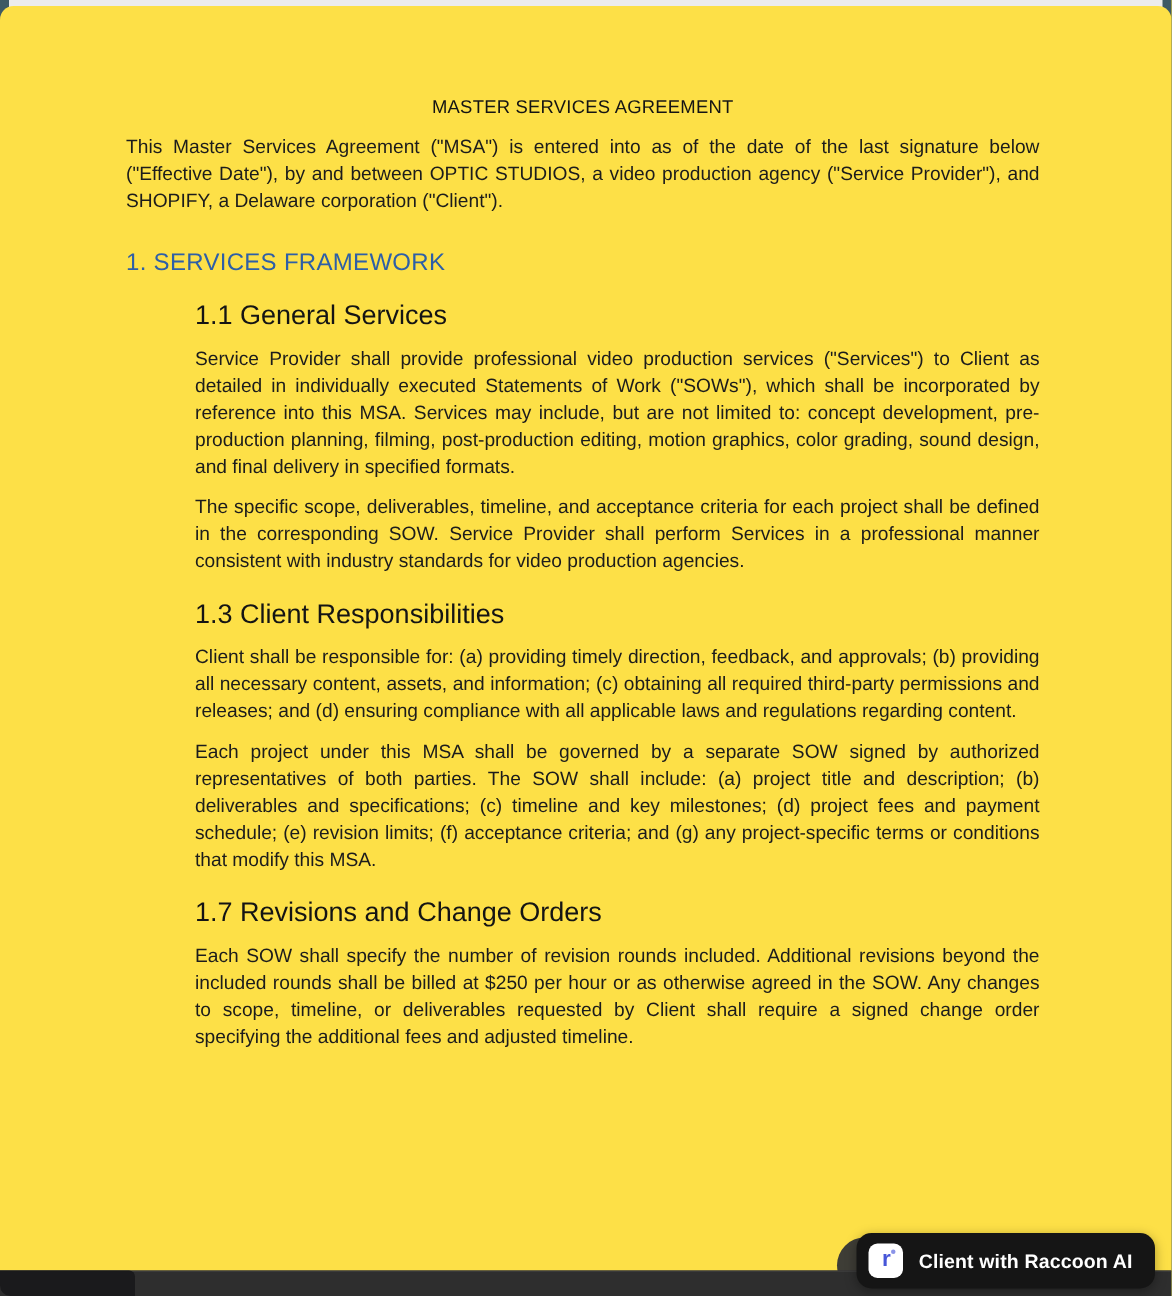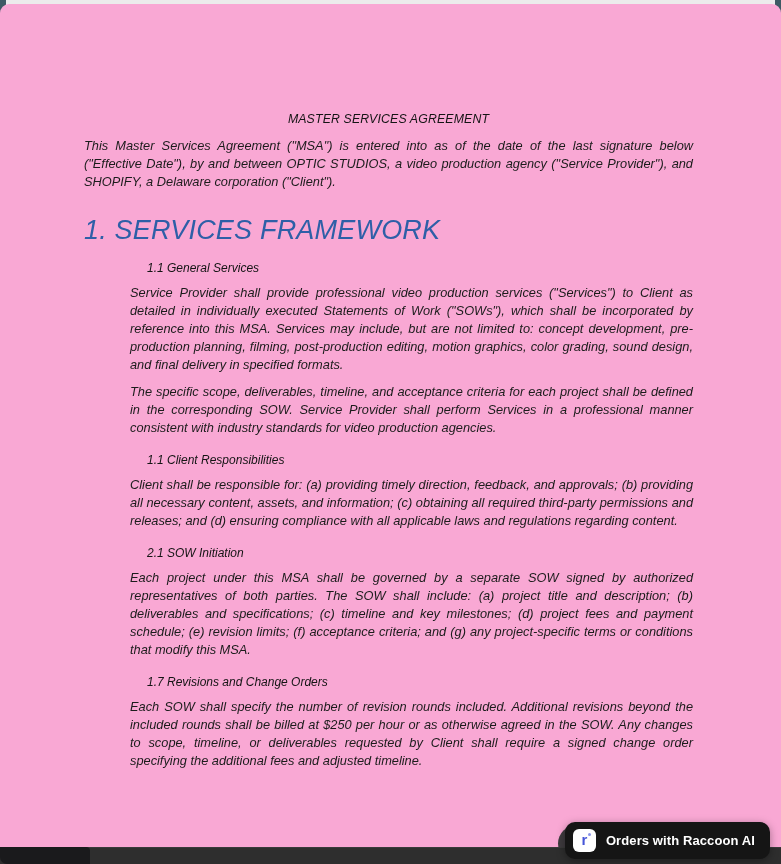--- a/index.html
+++ b/index.html
@@ -13,26 +13,25 @@
 
   
   .top-strip {
     position: absolute; top: 0; left: 6px; right: 6px; height: 5px;
     background: #ECECEC;
   }
 
   
   .page {
     position: absolute; top: 4px; left: 0; right: 0; bottom: 16px;
-    background: #f9a8d4;
+    background: #fde047;
     border-radius: 9px 9px 0 0;
     overflow: hidden;
     box-sizing: border-box;
-    padding: 108px 88px 0 84px;
-    font-style: italic;
+    padding: 60px 88px 0 84px;
   }
 
   .doc-title {
     margin: 0 0 11px 0;
     text-align: center;
     font-size: 12.3px;
     font-weight: 500;
     letter-spacing: 0.15px;
     color: #141414;
   }
@@ -42,31 +41,31 @@
     font-size: 12.8px;
     line-height: 18px;
     color: #1C1C1C;
     text-align: justify;
     hyphens: auto; -webkit-hyphens: auto;
   }
   .intro { margin-top: 0; }
 
   .section-heading {
     margin: 24px 0 0 0;
-    font-size: 27px;
+    font-size: 16px;
     font-weight: 500;
     letter-spacing: 0.2px;
     color: #2E5FA7;
   }
 
   .subsection { margin-left: 46px; }
 
   .sub-heading {
-    margin: 16px 0 0 17px;
-    font-size: 12px;
+    margin: 16px 0 0 0;
+    font-size: 18px;
     font-weight: 500;
     color: #141414;
   }
   .subsection:first-of-type .sub-heading { margin-top: 15px; }
 
   
   .bottom-bar {
     position: absolute; bottom: 0; left: 0; right: 0; height: 16px;
     background: #2E2E2E;
     border-top: 1px solid #3A3A3A;
@@ -149,27 +148,26 @@
   <div class="subsection">
     <h3 class="sub-heading">1.1 General Services</h3>
     <p class="para">Service Provider shall provide professional video production services ("Services") to Client as detailed in individually executed Statements of Work ("SOWs"), which shall be incorporated by reference into this MSA. Services may include, but are not limited to: concept development, pre-production planning, filming, post-production editing, motion graphics, color grading, sound design, and final delivery in specified formats.</p>
   </div>
 
   <div class="subsection">
     <p class="para">The specific scope, deliverables, timeline, and acceptance criteria for each project shall be defined in the corresponding SOW. Service Provider shall perform Services in a professional manner consistent with industry standards for video production agencies.</p>
   </div>
 
   <div class="subsection">
-    <h3 class="sub-heading">1.1 Client Responsibilities</h3>
+    <h3 class="sub-heading">1.3 Client Responsibilities</h3>
     <p class="para">Client shall be responsible for: (a) providing timely direction, feedback, and approvals; (b) providing all necessary content, assets, and information; (c) obtaining all required third-party permissions and releases; and (d) ensuring compliance with all applicable laws and regulations regarding content.</p>
   </div>
 
 
   <div class="subsection">
-    <h3 class="sub-heading">2.1 SOW Initiation</h3>
     <p class="para">Each project under this MSA shall be governed by a separate SOW signed by authorized representatives of both parties. The SOW shall include: (a) project title and description; (b) deliverables and specifications; (c) timeline and key milestones; (d) project fees and payment schedule; (e) revision limits; (f) acceptance criteria; and (g) any project-specific terms or conditions that modify this MSA.</p>
   </div>
 
   <div class="subsection">
     <h3 class="sub-heading">1.7 Revisions and Change Orders</h3>
     <p class="para">Each SOW shall specify the number of revision rounds included. Additional revisions beyond the included rounds shall be billed at $250 per hour or as otherwise agreed in the SOW. Any changes to scope, timeline, or deliverables requested by Client shall require a signed change order specifying the additional fees and adjusted timeline.</p>
   </div>
 
 </div>
 
@@ -185,14 +183,14 @@
 
 <div class="bottom-bar">
   <div class="bottom-bar-left"></div>
 </div>
 
 <div class="badge">
   <span class="badge-logo">
     <span class="r-letter">r</span>
     <span class="r-dot"></span>
   </span>
-  <span class="badge-text">Orders with Raccoon AI</span>
+  <span class="badge-text">Client with Raccoon AI</span>
 </div>
 
 </body></html>

